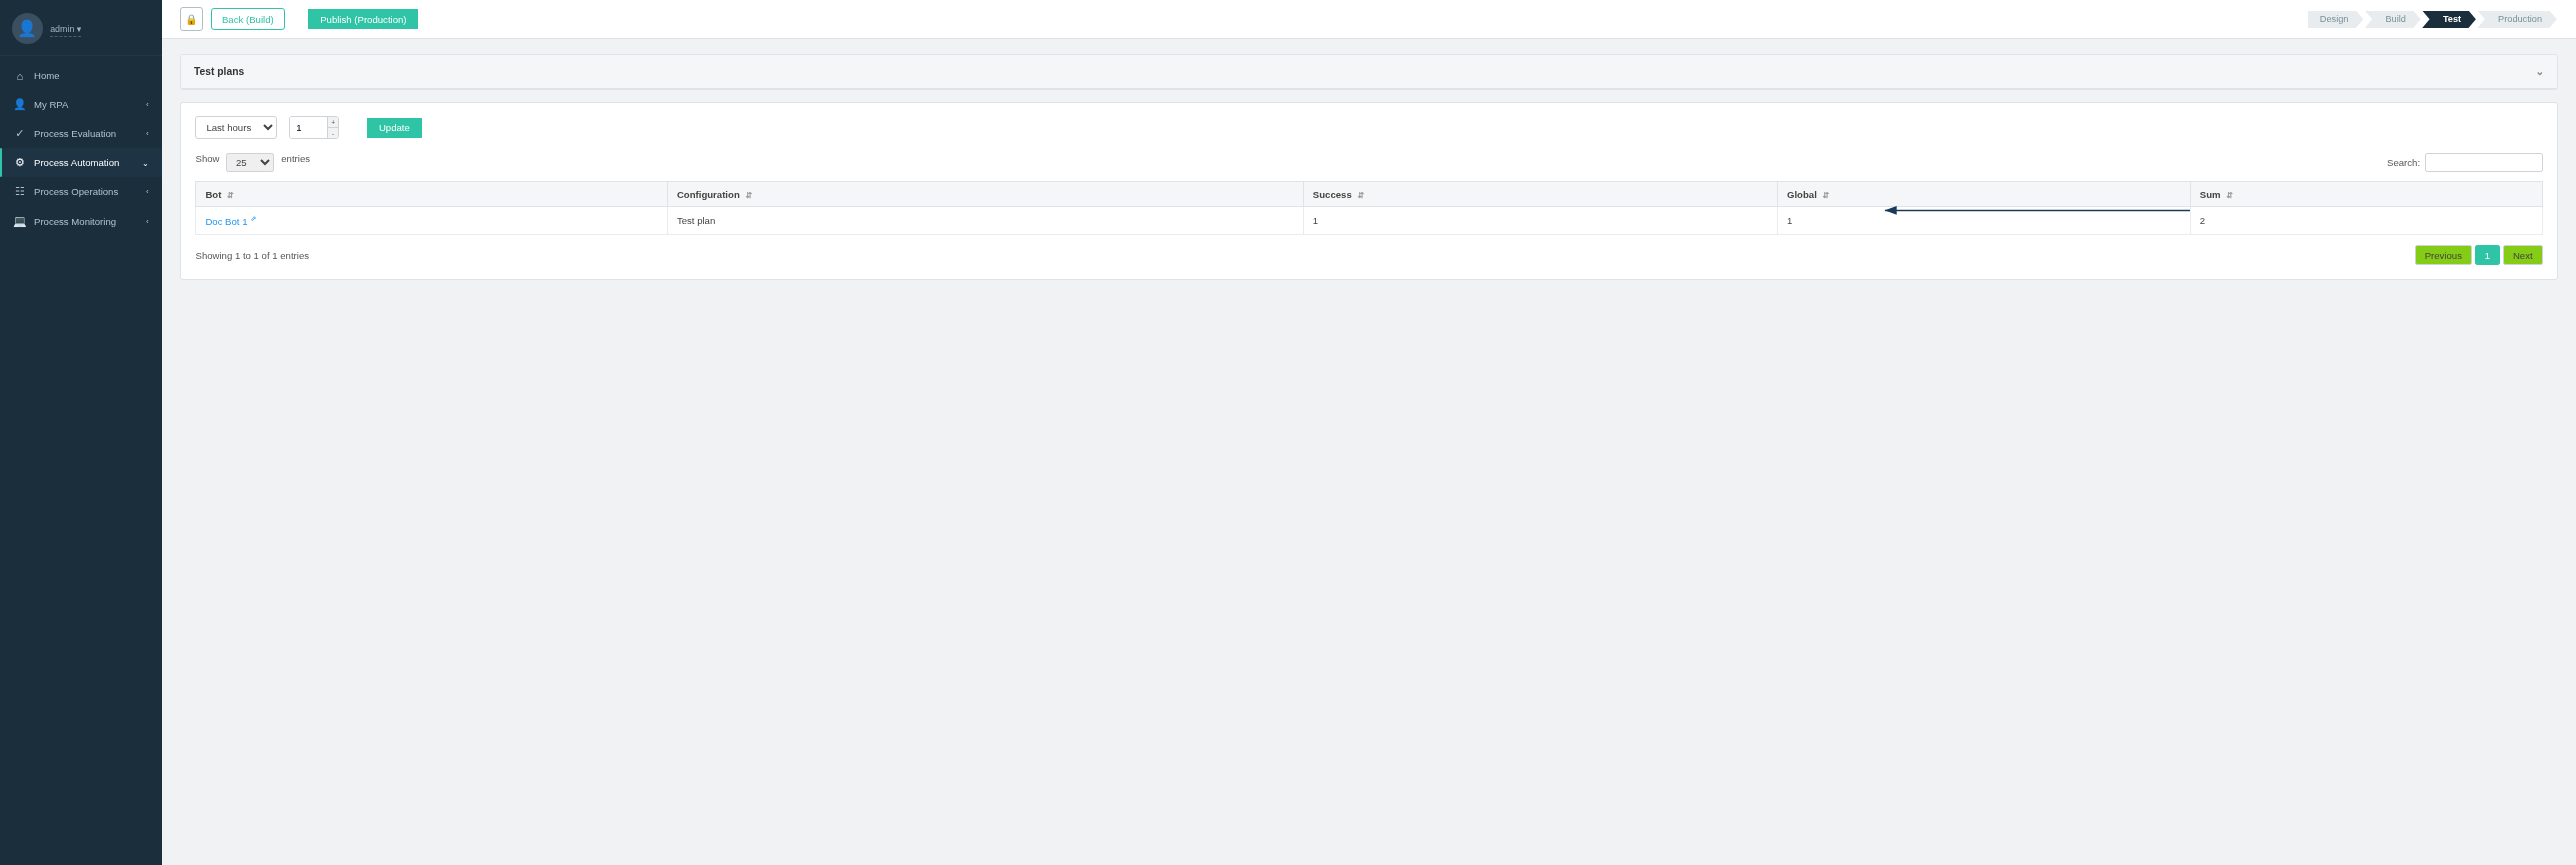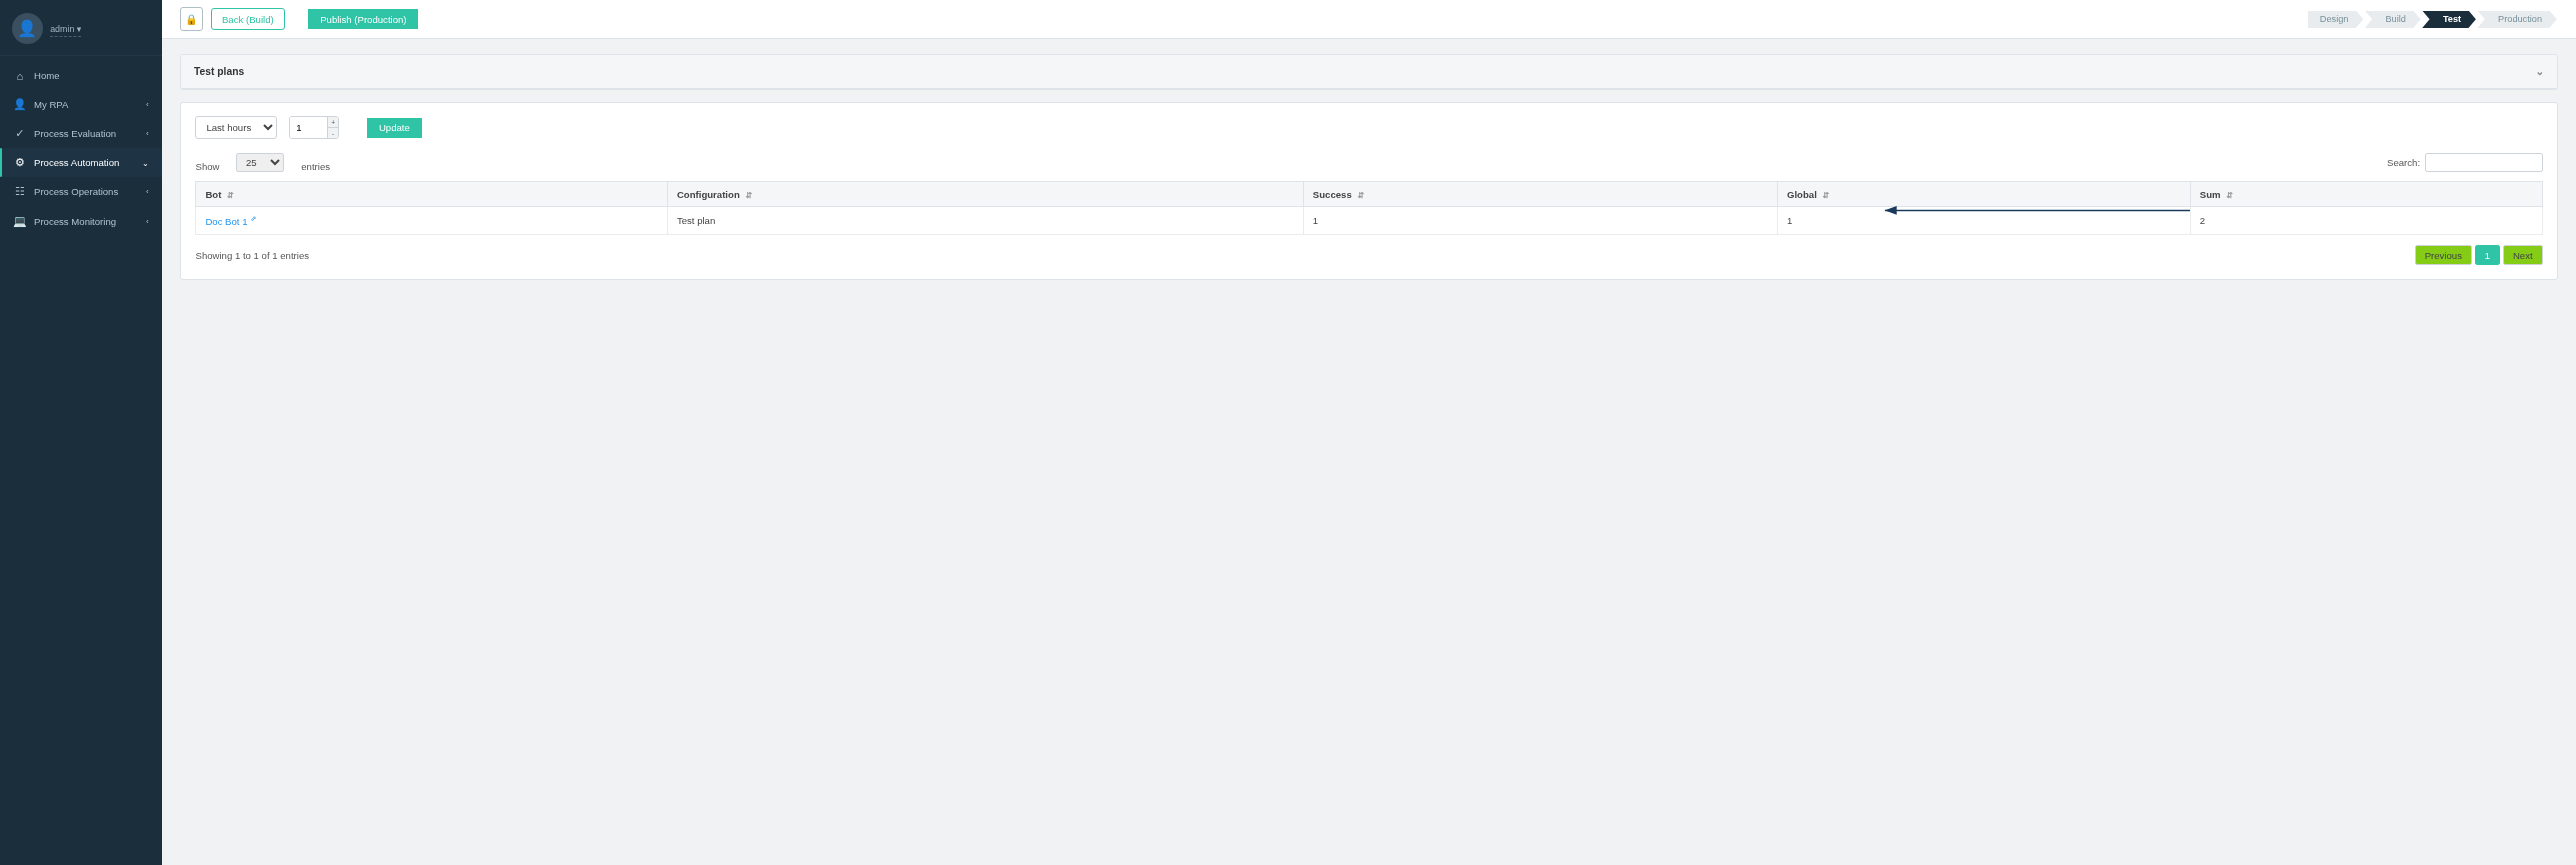--- a/index.html
+++ b/index.html
@@ -216,22 +216,22 @@
 
     
     .table-controls {
       display: flex;
       align-items: center;
       justify-content: space-between;
       margin-bottom: 8.9px;
     }
     .show-entries {
       display: flex;
-      align-items: flex-end;
-      gap: 17px;
+      align-items: flex-start;
+      gap: 7px;
       color: #555;
       font-size: 9.6px;
     }
     .show-entries select {
       border: 0.7px solid #cdd3d8;
       border-radius: 2.2px;
       padding: 2.2px 4.4px;
       font-size: 9.6px;
       color: #444;
     }

